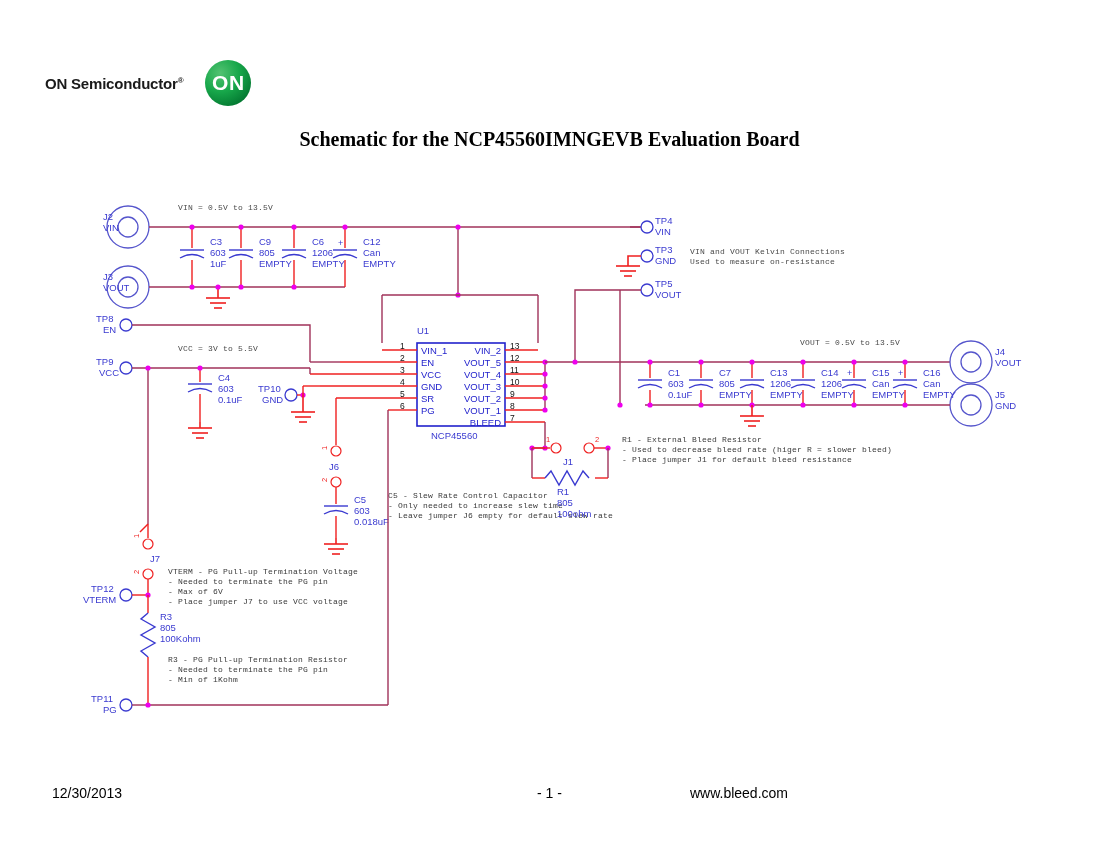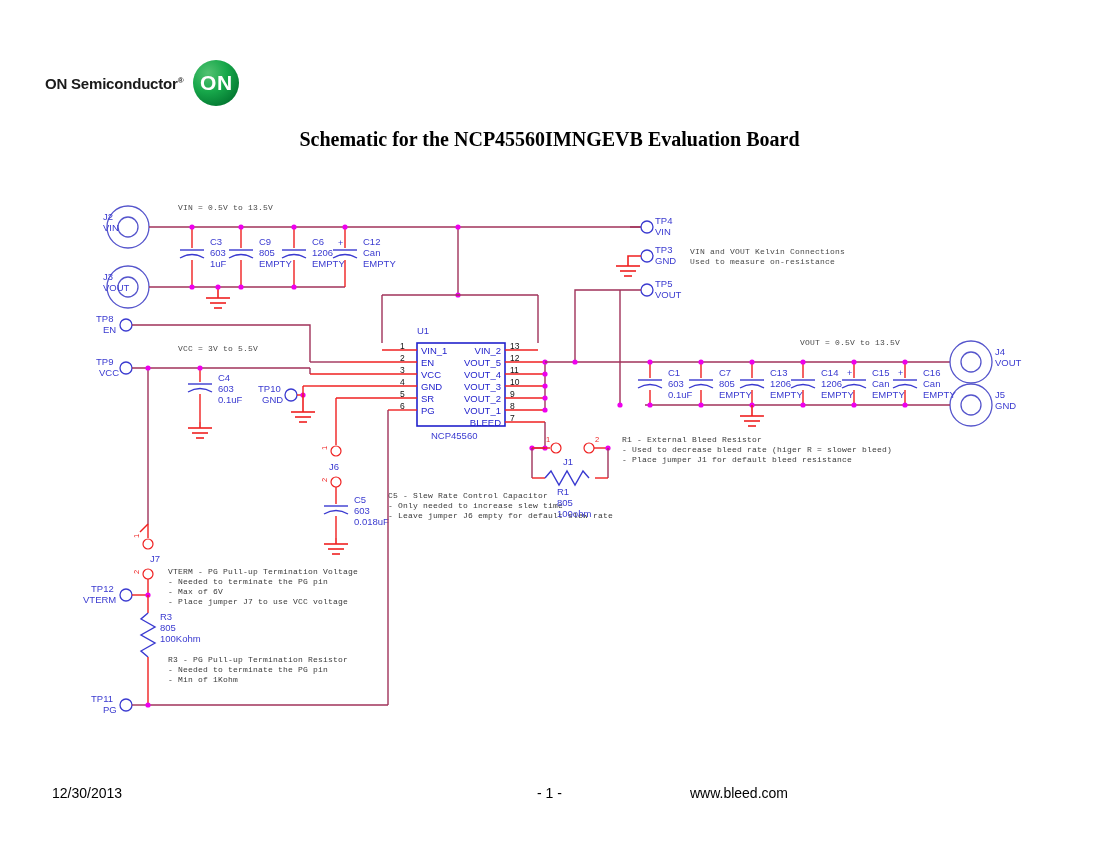--- a/index.html
+++ b/index.html
@@ -3,21 +3,21 @@
 <meta charset="utf-8">
 <style>
   html,body{margin:0;padding:0;background:#ffffff;}
   body{width:1099px;height:849px;position:relative;font-family:"Liberation Sans",sans-serif;overflow:hidden;}
   #page{position:absolute;inset:0;background:#fff;}
 
   
   .logo-wrap{position:absolute;left:45px;top:60px;display:flex;align-items:center;}
   .logo-text{font-family:"Liberation Sans",sans-serif;font-weight:bold;font-size:15px;color:#1a1a1a;letter-spacing:-0.2px;white-space:nowrap;}
   .logo-text sup{font-size:8px;vertical-align:super;}
-  .logo-mark{width:46px;height:46px;margin-left:10px;border-radius:50%;
+  .logo-mark{width:46px;height:46px;margin-left:22px;border-radius:50%;
     background:radial-gradient(circle at 33% 28%, #52c271 0%, #17a74a 42%, #047a32 78%, #02521f 100%);
     display:flex;align-items:center;justify-content:center;}
   .logo-mark span{color:#fff;font-family:"Liberation Sans",sans-serif;font-weight:bold;font-size:21px;letter-spacing:0.5px;}
 
   .doc-title{position:absolute;top:128px;left:0;width:1099px;text-align:center;
     font-family:"Liberation Serif",serif;font-weight:bold;font-size:20px;color:#000;}
 
   
   .footer{position:absolute;bottom:44px;left:0;width:908px;height:20px;
     font-family:"Liberation Sans",sans-serif;font-size:14px;color:#000;}

